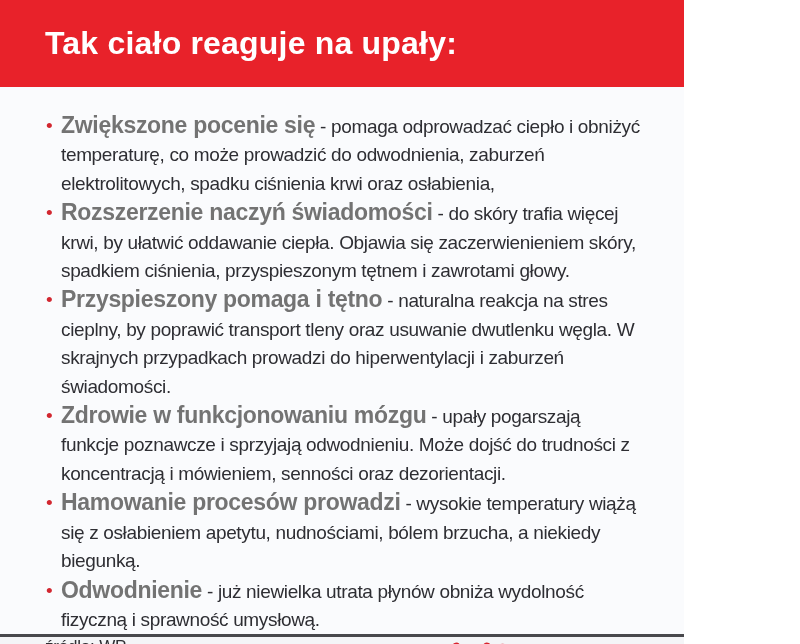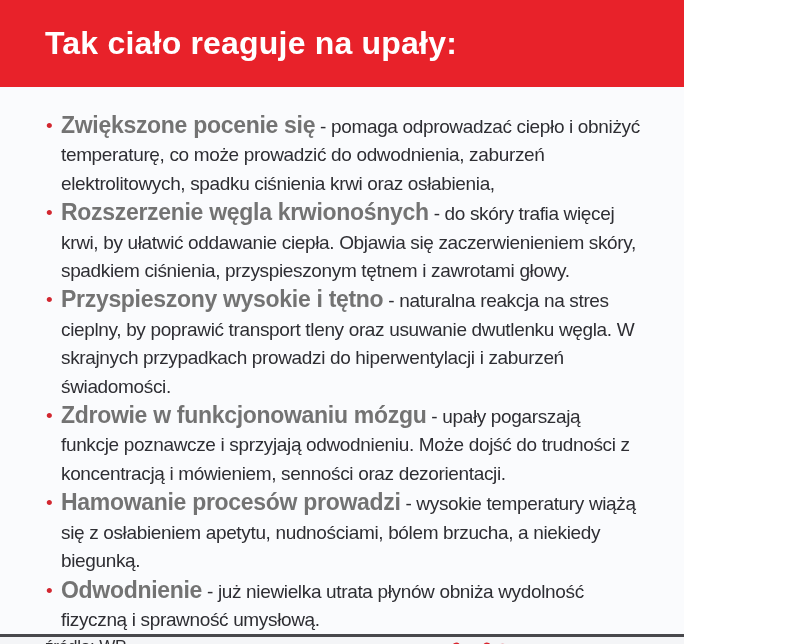--- a/index.html
+++ b/index.html
@@ -63,26 +63,26 @@
 
   <div class="content">
     <ul class="hot-list">
       <li>
         <span class="bullet">•</span>
         <span class="lead">Zwiększone pocenie się</span>
         <span class="text">- pomaga odprowadzać ciepło i obniżyć temperaturę, co może prowadzić do odwodnienia, zaburzeń elektrolitowych, spadku ciśnienia krwi oraz osłabienia,</span>
       </li>
       <li>
         <span class="bullet">•</span>
-        <span class="lead">Rozszerzenie węgla krwionośnych</span>
+        <span class="lead">Rozszerzenie naczyń świadomości</span>
         <span class="text">- do skóry trafia więcej krwi, by ułatwić oddawanie ciepła. Objawia się zaczerwienieniem skóry, spadkiem ciśnienia, przyspieszonym tętnem i zawrotami głowy.</span>
       </li>
       <li>
         <span class="bullet">•</span>
-        <span class="lead">Przyspieszony wysokie i tętno</span>
+        <span class="lead">Przyspieszony pomaga i tętno</span>
         <span class="text">- naturalna reakcja na stres cieplny, by poprawić transport tleny oraz usuwanie dwutlenku węgla. W skrajnych przypadkach prowadzi do hiperwentylacji i zaburzeń świadomości.</span>
       </li>
       <li>
         <span class="bullet">•</span>
         <span class="lead">Zdrowie w funkcjonowaniu mózgu</span>
         <span class="text">- upały pogarszają funkcje poznawcze i sprzyjają odwodnieniu. Może dojść do trudności z koncentracją i mówieniem, senności oraz dezorientacji.</span>
       </li>
       <li>
         <span class="bullet">•</span>
         <span class="lead">Hamowanie procesów prowadzi</span>

